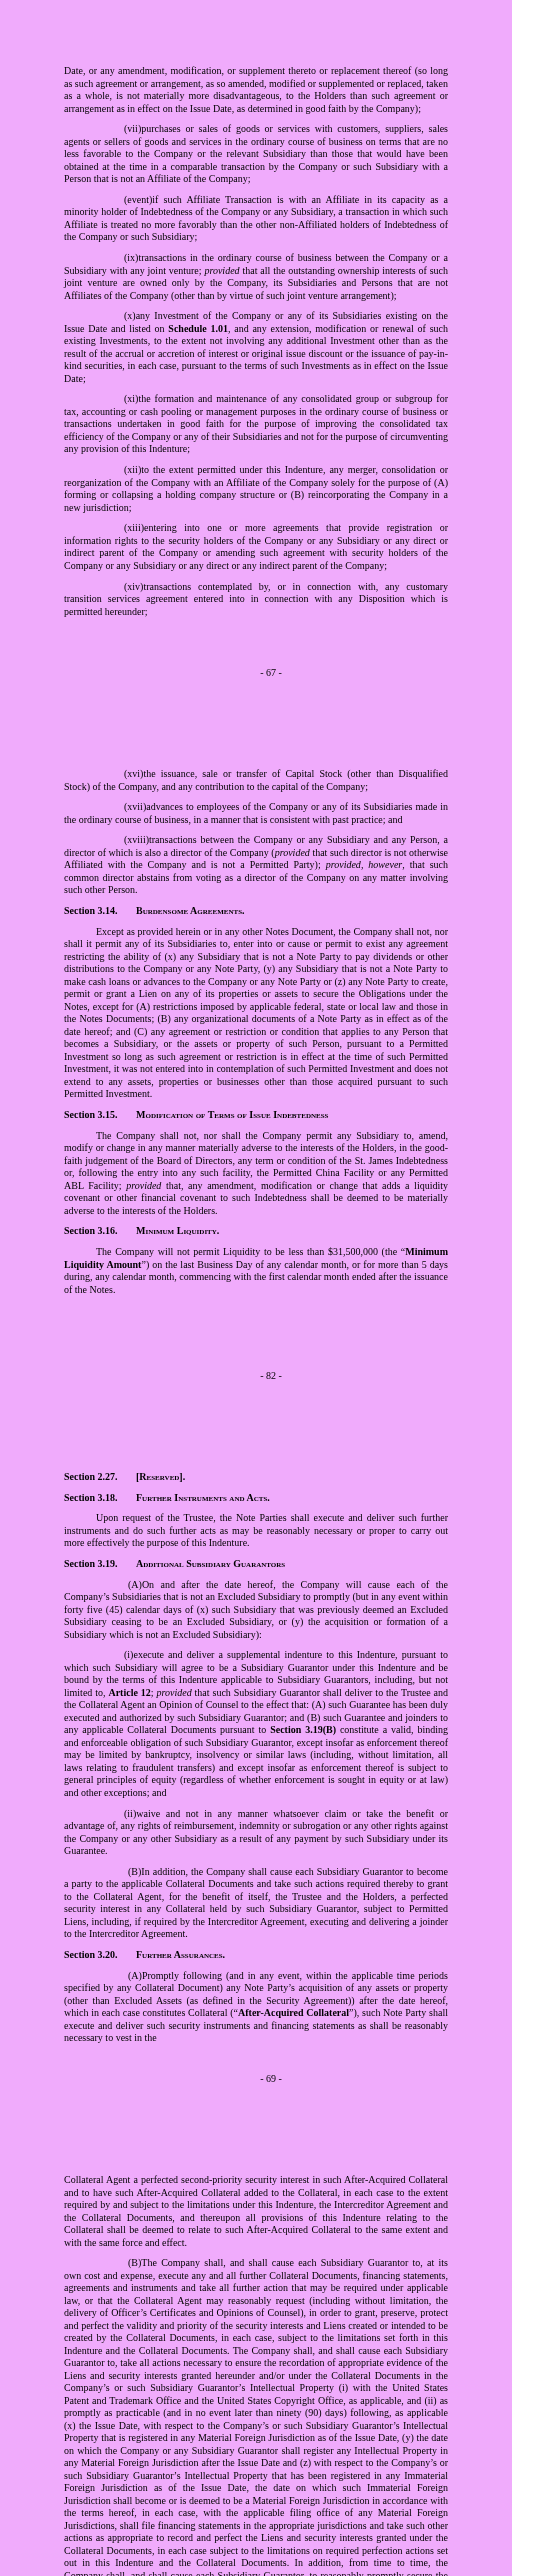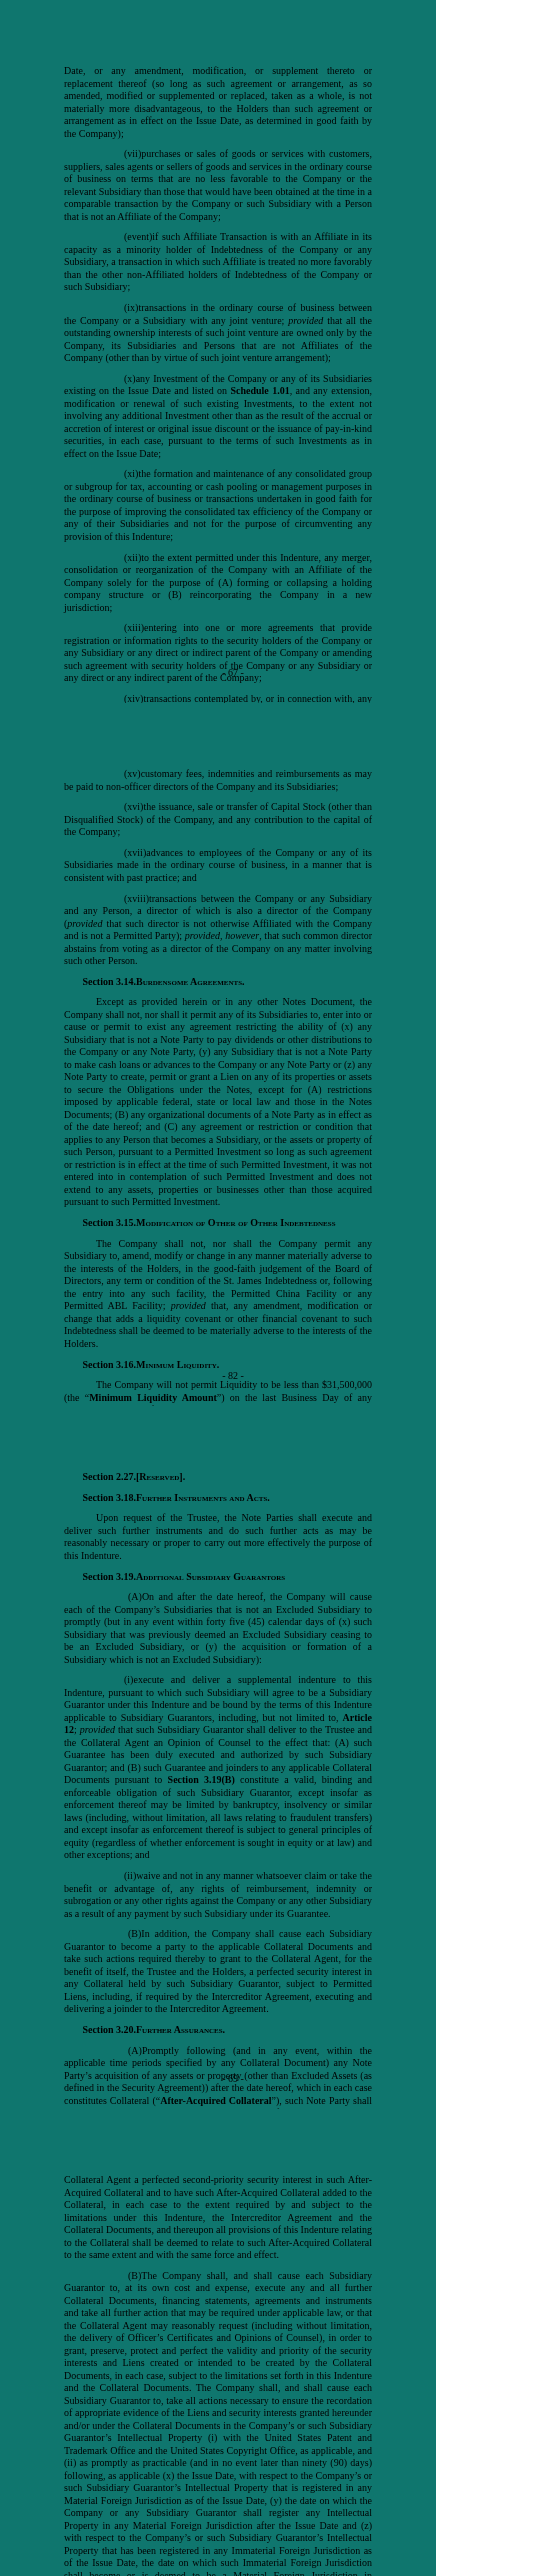--- a/index.html
+++ b/index.html
@@ -1,35 +1,35 @@
 <!DOCTYPE html>
 <html style="font-size:8.2px"><head>
 <meta charset="utf-8">
 <style>
   html, body { margin: 0; padding: 0; background: #ffffff; }
   body { width: 544px; font-family: "Liberation Serif", serif; color: #000; }
   .doc { width: 544px; }
-  .page { position: relative; width: 436px; height: 703px; background: #0f766e; overflow: hidden; }
+  .page { position: relative; width: 512px; height: 703px; background: #f0abfc; overflow: hidden; }
   .content { position: absolute; left: 64px; right: 64px; top: 65px; }
   .content p, .content h2 {
     margin: 0 0 8.2px 0;
     font-size: 10px;
     line-height: 12.5px;
     font-weight: normal;
     text-align: justify;
   }
   p.first { text-indent: 32px; }
   p.cont  { text-indent: 0; }
   p.list  { text-indent: 30px; }
   h2.heading { text-align: left; }
   h2.heading span { font-weight: bold; }
   .b  { font-weight: bold; }
   .i  { font-style: italic; }
   .sc { font-variant: small-caps; }
-  .secnum { display: inline-block; min-width: 72px; text-align: right; }
+  .secnum { display: inline-block; min-width: 72px; }
   .lbl { display: inline-block; min-width: 38px; }
   .pagenum {
     position: absolute; left: 0; right: 0; bottom: 24px;
     text-align: center; font-size: 10px; line-height: 12.5px; padding-left: 30px;
   }
 </style>
 </head>
 <body>
 
 <main class="doc">
@@ -42,27 +42,26 @@
         <p class="list"><span class="lbl">(x)</span><span class="">any Investment of the Company or any of its Subsidiaries existing on the Issue Date and listed on </span><span class="b">Schedule 1.01</span><span class="">, and any extension, modification or renewal of such existing Investments, to the extent not involving any additional Investment other than as the result of the accrual or accretion of interest or original issue discount or the issuance of pay-in-kind securities, in each case, pursuant to the terms of such Investments as in effect on the Issue Date;</span></p>
         <p class="list"><span class="lbl">(xi)</span><span class="">the formation and maintenance of any consolidated group or subgroup for tax, accounting or cash pooling or management purposes in the ordinary course of business or transactions undertaken in good faith for the purpose of improving the consolidated tax efficiency of the Company or any of their Subsidiaries and not for the purpose of circumventing any provision of this Indenture;</span></p>
         <p class="list"><span class="lbl">(xii)</span><span class="">to the extent permitted under this Indenture, any merger, consolidation or reorganization of the Company with an Affiliate of the Company solely for the purpose of (A) forming or collapsing a holding company structure or (B) reincorporating the Company in a new jurisdiction;</span></p>
         <p class="list"><span class="lbl">(xiii)</span><span class="">entering into one or more agreements that provide registration or information rights to the security holders of the Company or any Subsidiary or any direct or indirect parent of the Company or amending such agreement with security holders of the Company or any Subsidiary or any direct or any indirect parent of the Company;</span></p>
         <p class="list"><span class="lbl">(xiv)</span><span class="">transactions contemplated by, or in connection with, any customary transition services agreement entered into in connection with any Disposition which is permitted hereunder;</span></p>
       </div>
       <div class="pagenum">- 67 -</div>
     </section>
     <section class="page">
       <div class="content">
-        <p class="list"><span class="lbl">(xv)</span><span class="">customary fees, indemnities and reimbursements as may be paid to non-officer directors of the Company and its Subsidiaries;</span></p>
         <p class="list"><span class="lbl">(xvi)</span><span class="">the issuance, sale or transfer of Capital Stock (other than Disqualified Stock) of the Company, and any contribution to the capital of the Company;</span></p>
         <p class="list"><span class="lbl">(xvii)</span><span class="">advances to employees of the Company or any of its Subsidiaries made in the ordinary course of business, in a manner that is consistent with past practice; and</span></p>
         <p class="list"><span class="lbl">(xviii)</span><span class="">transactions between the Company or any Subsidiary and any Person, a director of which is also a director of the Company (</span><span class="i">provided</span><span class=""> that such director is not otherwise Affiliated with the Company and is not a Permitted Party); </span><span class="i">provided</span><span class="">, </span><span class="i">however</span><span class="">, that such common director abstains from voting as a director of the Company on any matter involving such other Person.</span></p>
         <h2 class="heading"><span class="b secnum">Section 3.14.</span><span class="b sc">Burdensome Agreements.</span></h2>
         <p class="first"><span class="">Except as provided herein or in any other Notes Document, the Company shall not, nor shall it permit any of its Subsidiaries to, enter into or cause or permit to exist any agreement restricting the ability of (x) any Subsidiary that is not a Note Party to pay dividends or other distributions to the Company or any Note Party, (y) any Subsidiary that is not a Note Party to make cash loans or advances to the Company or any Note Party or (z) any Note Party to create, permit or grant a Lien on any of its properties or assets to secure the Obligations under the Notes, except for (A) restrictions imposed by applicable federal, state or local law and those in the Notes Documents; (B) any organizational documents of a Note Party as in effect as of the date hereof; and (C) any agreement or restriction or condition that applies to any Person that becomes a Subsidiary, or the assets or property of such Person, pursuant to a Permitted Investment so long as such agreement or restriction is in effect at the time of such Permitted Investment, it was not entered into in contemplation of such Permitted Investment and does not extend to any assets, properties or businesses other than those acquired pursuant to such Permitted Investment.</span></p>
-        <h2 class="heading"><span class="b secnum">Section 3.15.</span><span class="b sc">Modification of Other of Other Indebtedness</span></h2>
+        <h2 class="heading"><span class="b secnum">Section 3.15.</span><span class="b sc">Modification of Terms of Issue Indebtedness</span></h2>
         <p class="first"><span class="">The Company shall not, nor shall the Company permit any Subsidiary to, amend, modify or change in any manner materially adverse to the interests of the Holders, in the good-faith judgement of the Board of Directors, any term or condition of the St. James Indebtedness or, following the entry into any such facility, the Permitted China Facility or any Permitted ABL Facility; </span><span class="i">provided</span><span class=""> that, any amendment, modification or change that adds a liquidity covenant or other financial covenant to such Indebtedness shall be deemed to be materially adverse to the interests of the Holders.</span></p>
         <h2 class="heading"><span class="b secnum">Section 3.16.</span><span class="b sc">Minimum Liquidity.</span></h2>
         <p class="first"><span class="">The Company will not permit Liquidity to be less than $31,500,000 (the “</span><span class="b">Minimum Liquidity Amount</span><span class="">”) on the last Business Day of any calendar month, or for more than 5 days during, any calendar month, commencing with the first calendar month ended after the issuance of the Notes.</span></p>
       </div>
       <div class="pagenum">- 82 -</div>
     </section>
     <section class="page">
       <div class="content">
         <h2 class="heading"><span class="b secnum">Section 2.27.</span><span class="b sc">[Reserved].</span></h2>
         <h2 class="heading"><span class="b secnum">Section 3.18.</span><span class="b sc">Further Instruments and Acts.</span></h2>

